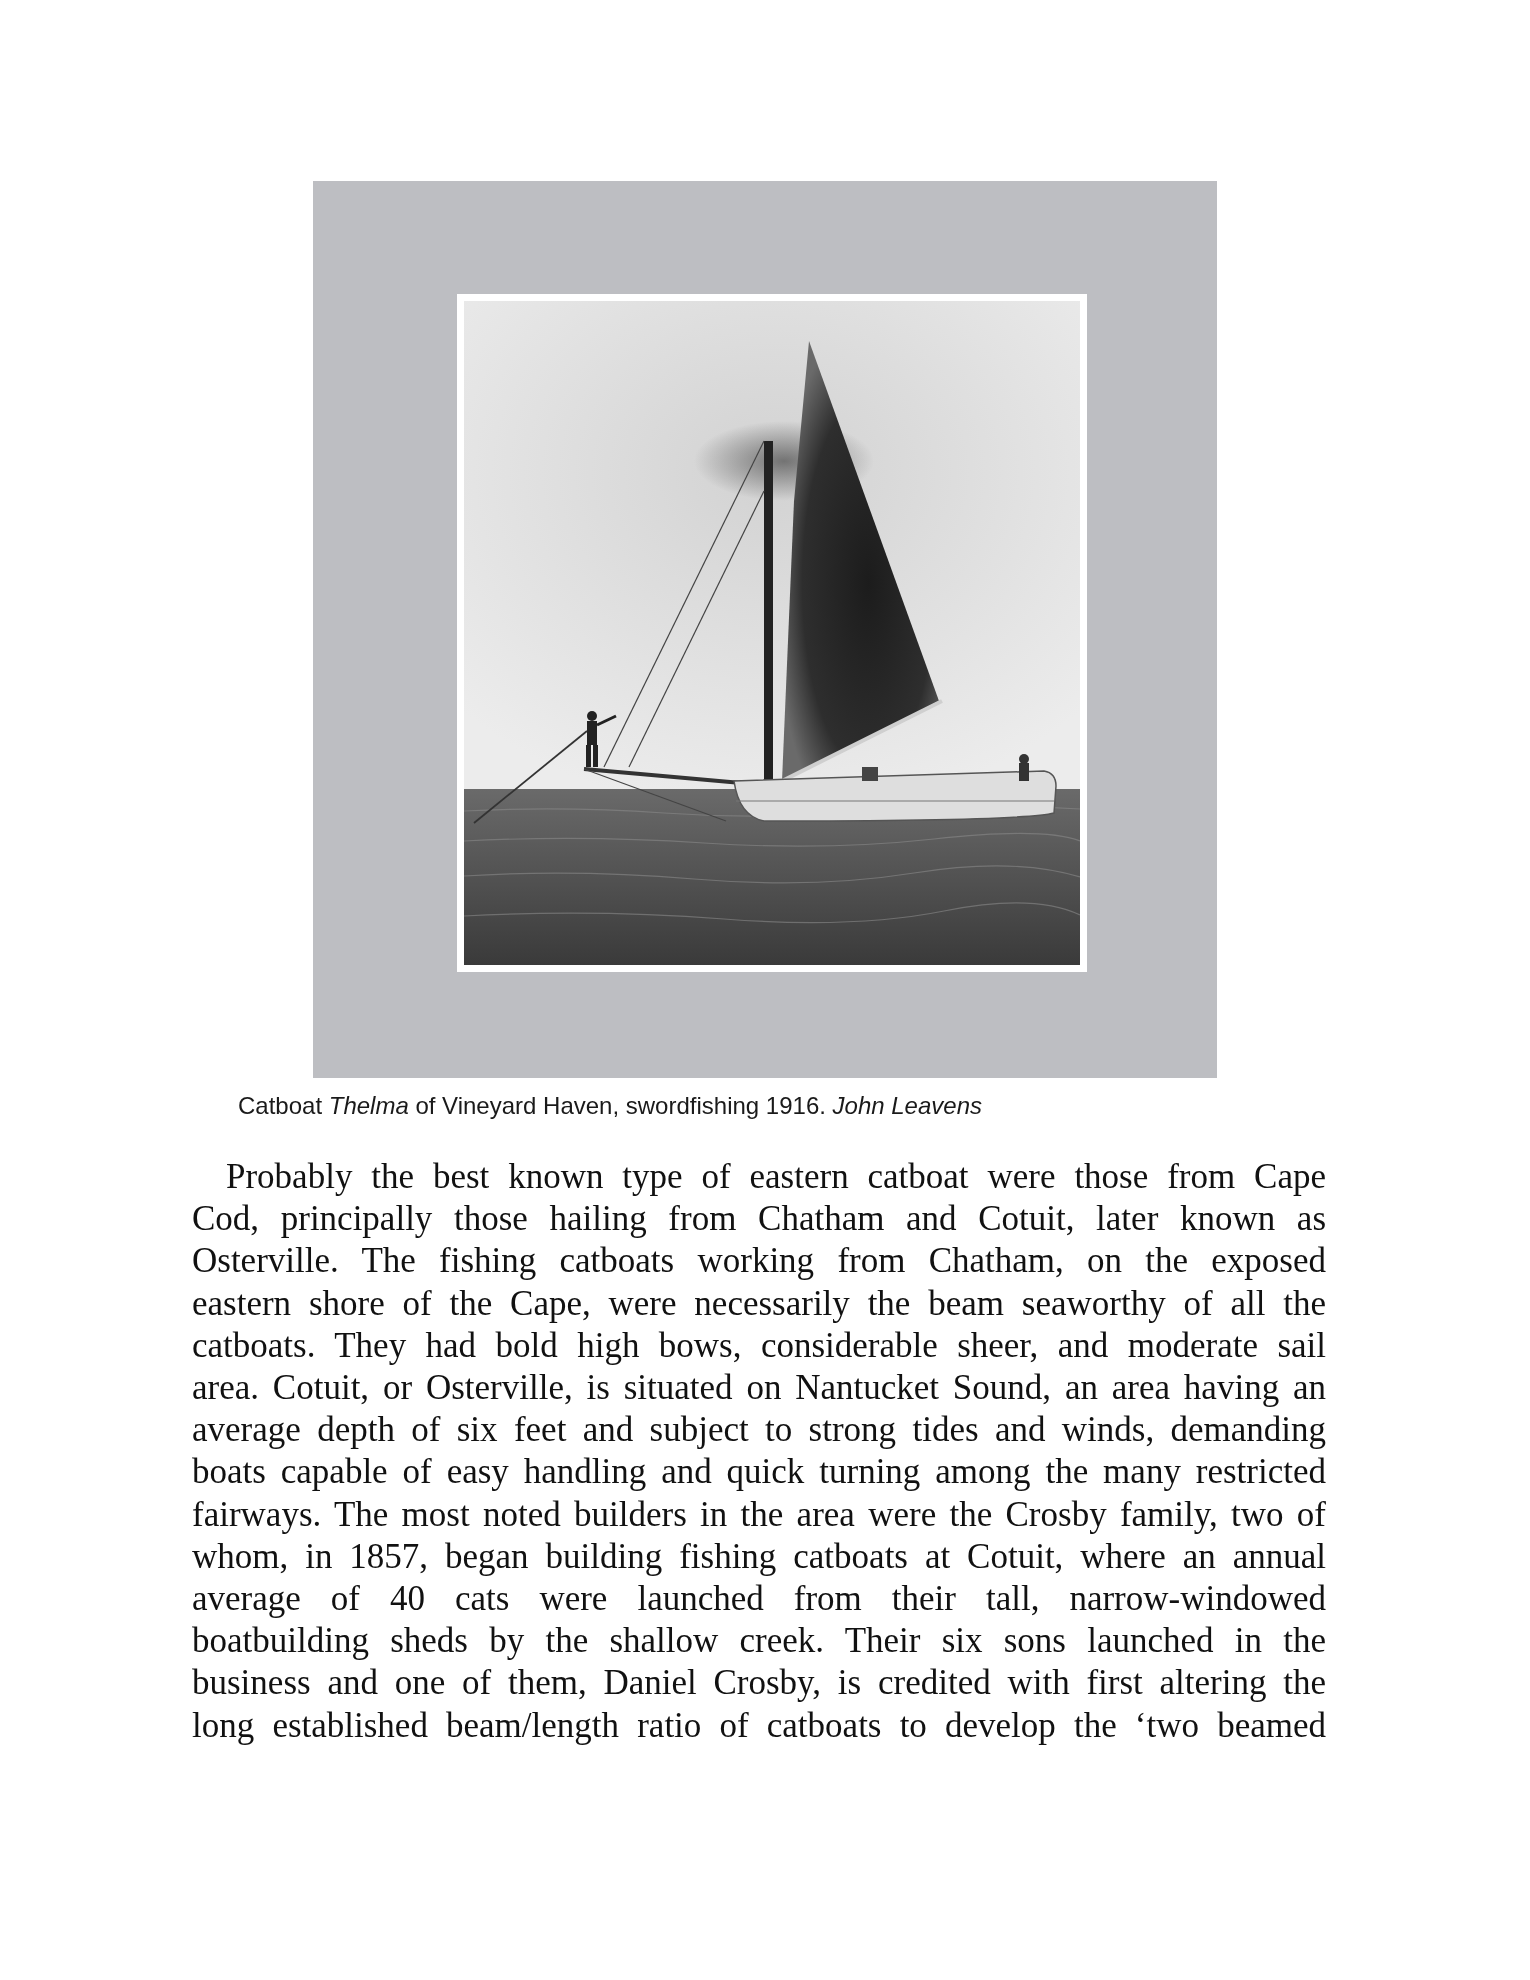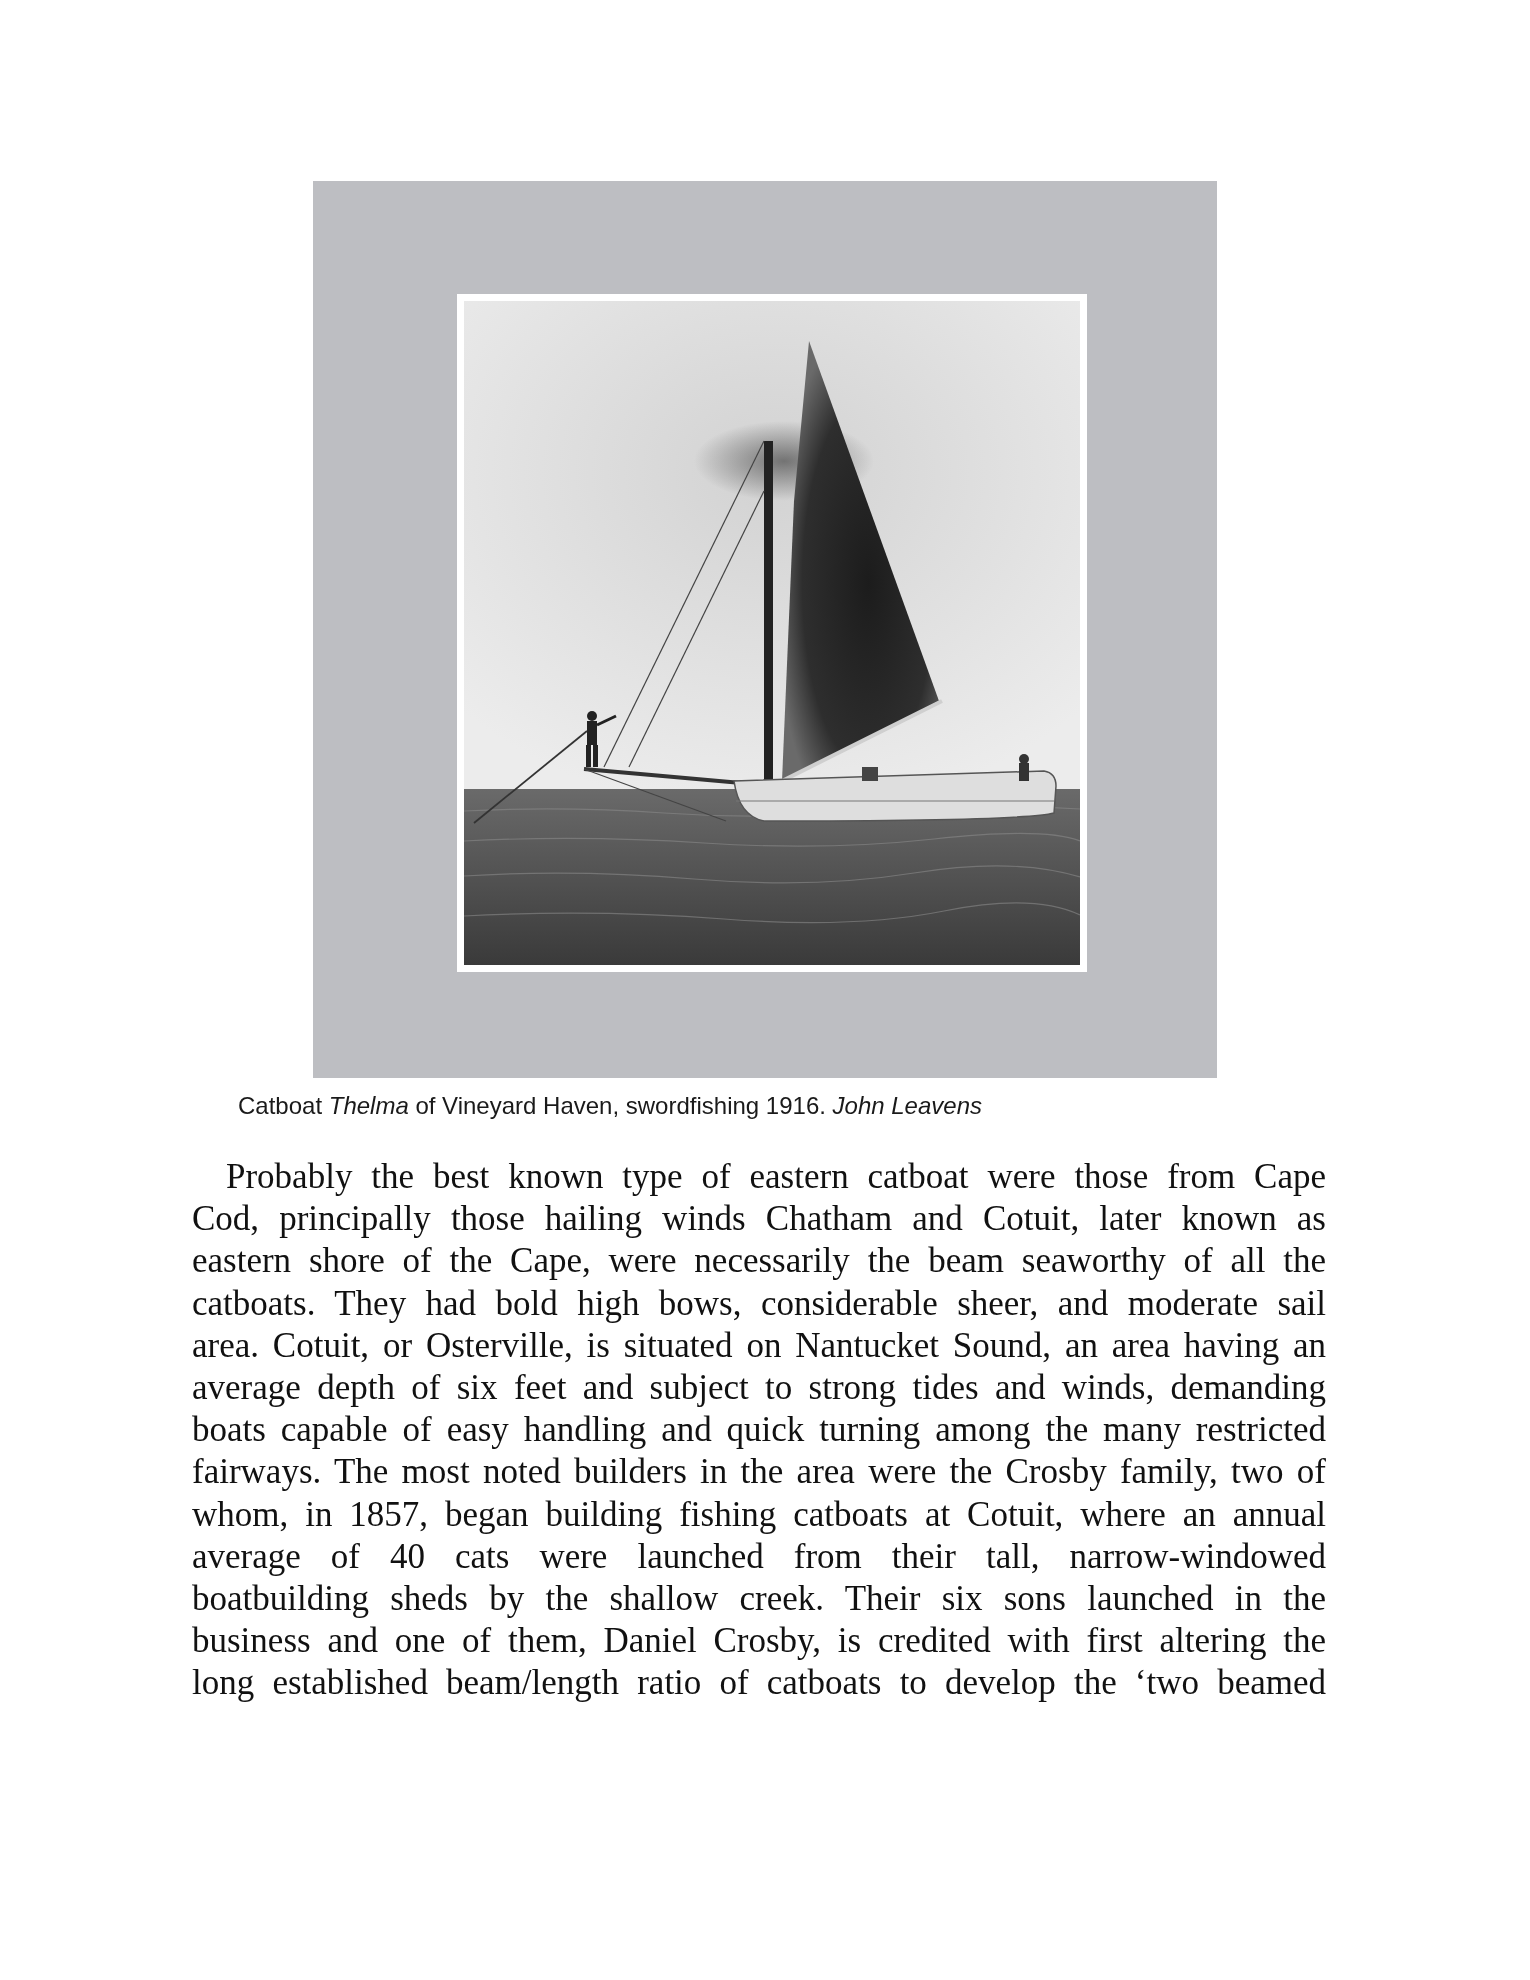--- a/index.html
+++ b/index.html
@@ -89,21 +89,22 @@
     </div>
   </div>
 </div>
 
 <div class="caption">
   <span>Catboat </span><i>Thelma</i><span> of Vineyard Haven, swordfishing 1916. </span><i>John Leavens</i>
 </div>
 
 <div class="body-text">
   <span class="line first">Probably the best known type of eastern catboat were those from Cape</span>
-  <span class="line">Cod, principally those hailing winds Chatham and Cotuit, later known as</span>
+  <span class="line">Cod, principally those hailing from Chatham and Cotuit, later known as</span>
+  <span class="line">Osterville. The fishing catboats working from Chatham, on the exposed</span>
   <span class="line">eastern shore of the Cape, were necessarily the beam seaworthy of all the</span>
   <span class="line">catboats. They had bold high bows, considerable sheer, and moderate sail</span>
   <span class="line">area. Cotuit, or Osterville, is situated on Nantucket Sound, an area having an</span>
   <span class="line">average depth of six feet and subject to strong tides and winds, demanding</span>
   <span class="line">boats capable of easy handling and quick turning among the many restricted</span>
   <span class="line">fairways. The most noted builders in the area were the Crosby family, two of</span>
   <span class="line">whom, in 1857, began building fishing catboats at Cotuit, where an annual</span>
   <span class="line">average of 40 cats were launched from their tall, narrow-windowed</span>
   <span class="line">boatbuilding sheds by the shallow creek. Their six sons launched in the</span>
   <span class="line">business and one of them, Daniel Crosby, is credited with first altering the</span>

